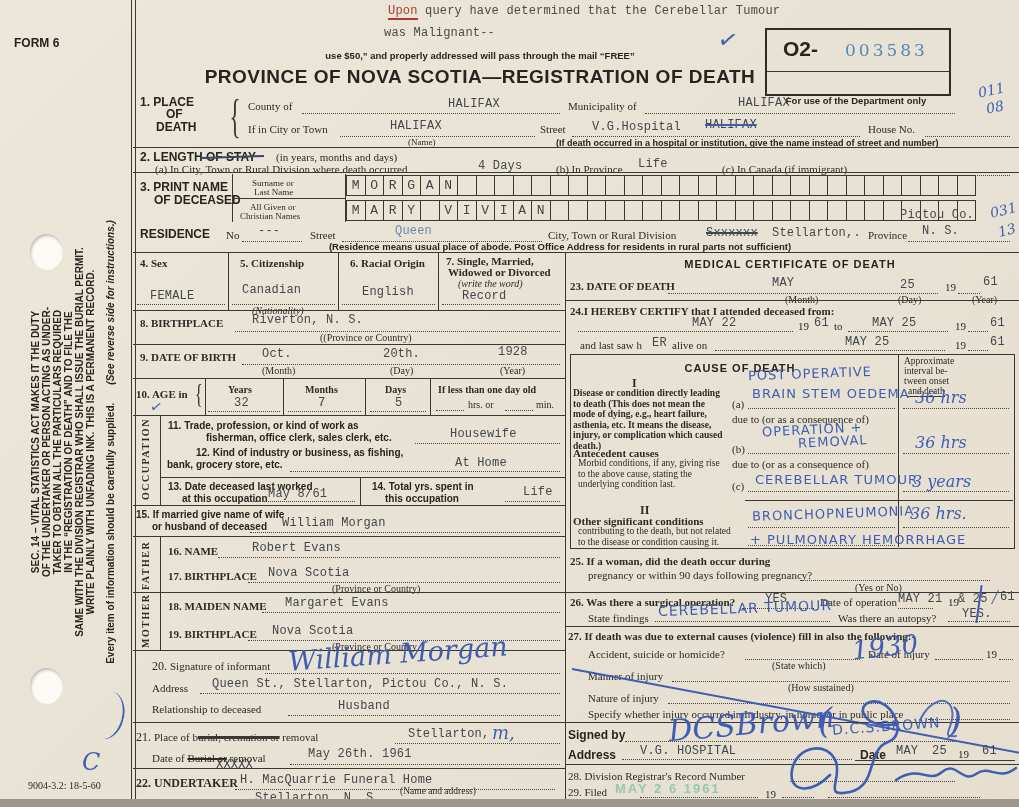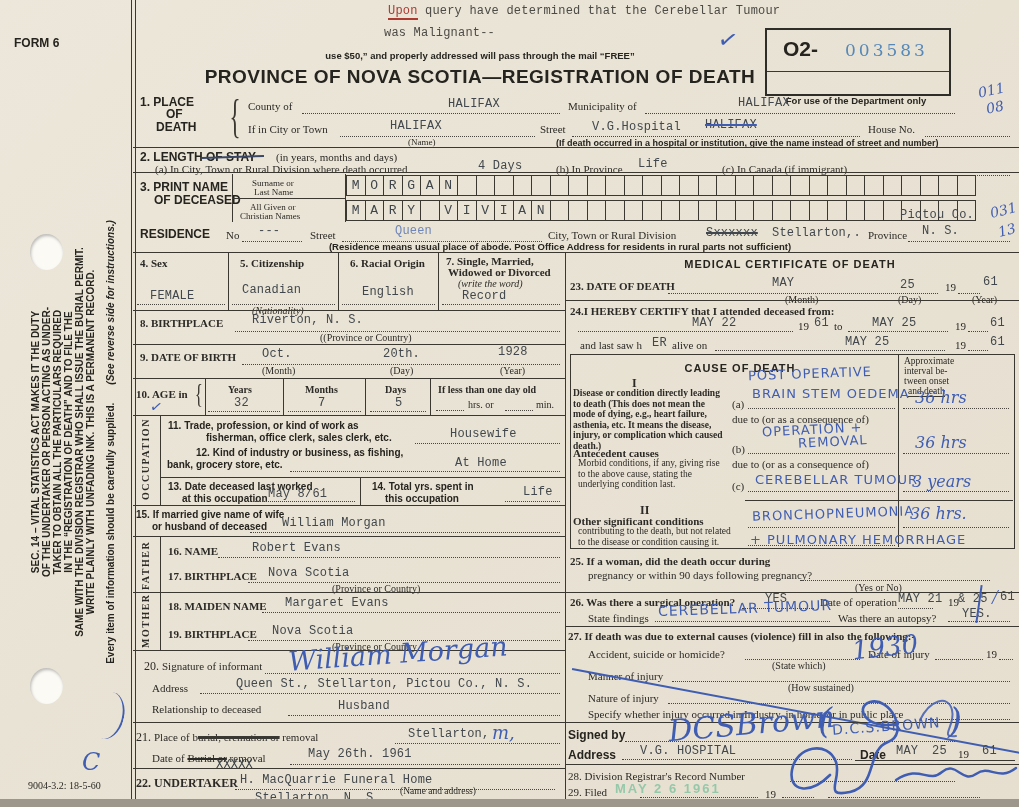--- a/index.html
+++ b/index.html
@@ -324,26 +324,26 @@
   <div class="a vlab" style="left:140px;top:596px;height:52px;">MOTHER</div>
   <div class="a serb" style="left:168px;top:600px;"><span>18.</span> <span>MAIDEN NAME</span></div>
   <div class="a dot" style="left:262px;top:611px;width:298px;"></div>
   <div class="a ty s13" style="left:285px;top:596px;">Margaret Evans</div>
   <div class="a serb" style="left:168px;top:628px;"><span>19.</span> <span>BIRTHPLACE</span></div>
   <div class="a dot" style="left:248px;top:639px;width:312px;"></div>
   <div class="a ty s13" style="left:272px;top:624px;">Nova Scotia</div>
   <div class="a ser s10" style="left:332px;top:641px;">(Province or Country</div>
   <div class="ln" style="left:133px;top:650px;width:433px;height:1px;"></div>
 
-  <div class="a ser s12" style="left:144px;top:659px;text-align:right;"><span>20.</span> <span style="font-size:11px;">Signature of informant</span></div>
+  <div class="a ser s12" style="left:152px;top:659px;text-align:right;"><span>20.</span> <span style="font-size:11px;">Signature of informant</span></div>
   <div class="a dot" style="left:265px;top:672px;width:295px;"></div>
   <div class="a cur" style="left:288px;top:638px;font-size:27px;transform:rotate(-4deg);">William Morgan</div>
   <div class="a ser" style="left:152px;top:682px;">Address</div>
   <div class="a dot" style="left:200px;top:692px;width:360px;"></div>
-  <div class="a ty s13" style="left:212px;top:677px;margin-left:24px;">Queen St., Stellarton, Pictou Co., N. S.</div>
+  <div class="a ty s13" style="left:212px;top:677px;">Queen St., Stellarton, Pictou Co., N. S.</div>
   <div class="a ser" style="left:152px;top:703px;">Relationship to deceased</div>
   <div class="a dot" style="left:288px;top:714px;width:272px;"></div>
   <div class="a ty s13" style="left:338px;top:699px;">Husband</div>
   <div class="ln" style="left:133px;top:722px;width:433px;height:1px;"></div>
 
   <div class="a ser s12" style="left:136px;top:730px;"><span>21.</span> <span style="font-size:11px;"><span>Place of b</span><span class="stk" style="text-decoration-thickness:3px;text-decoration-color:#3a3833;">urial, cremation or</span><span> removal</span></span></div>
   <div class="a dot" style="left:395px;top:742px;width:165px;"></div>
   <div class="a ty s13" style="left:408px;top:727px;">Stellarton,</div>
   <div class="a cur" style="left:492px;top:722px;font-size:18px;">m,</div>
   <div class="a ser" style="left:152px;top:752px;"><span>Date of </span><span class="stk" style="text-decoration-thickness:2px;">Burial or</span><span> removal</span></div>

